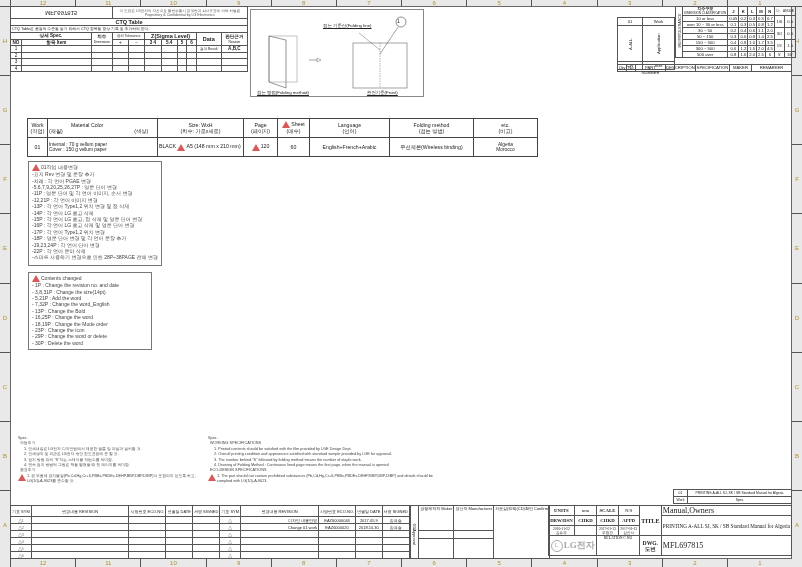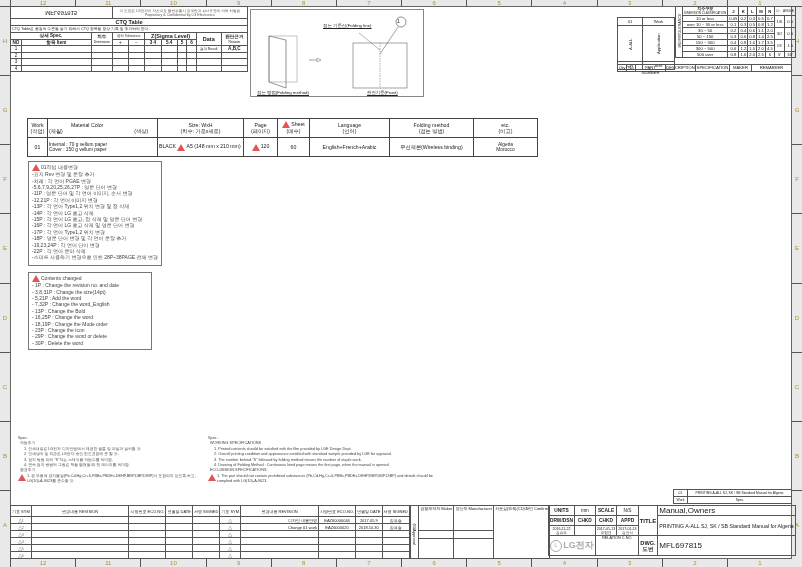--- a/index.html
+++ b/index.html
@@ -502,21 +502,21 @@
           <td style="width:14px">01</td>
           <td>PRINTING A-ALL SJ, SK / SB Standard Manual for Algeria</td>
         </tr>
     <tr style="height:7px;">
           <td>Work</td>
           <td>Spec</td>
         </tr>
   </tbody>
     </table>
 </div>
-<table class="abs title-block" style="width:244px;">
+<table class="abs title-block" style="width:244px;font-family:Liberation Serif, serif;">
   <tbody>
       <tr>
     <td class="b" style="width:26px">UNITS</td>
     <td style="width:26px">mm</td>
     <td class="b" style="width:26px">SCALE</td>
     <td style="width:26px">N/S</td>
     <td rowspan="3" class="b" style="width:24px;font-size:6px;">TITLE</td>
     <td style="text-align:left;font-size:8px;">Manual,Owners</td>
   </tr>
   <tr>

